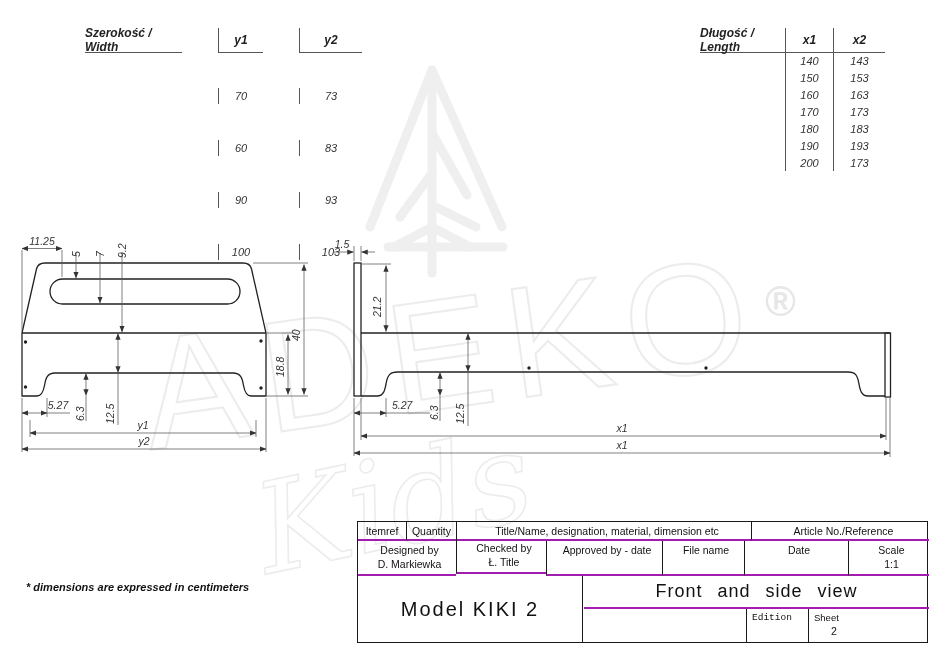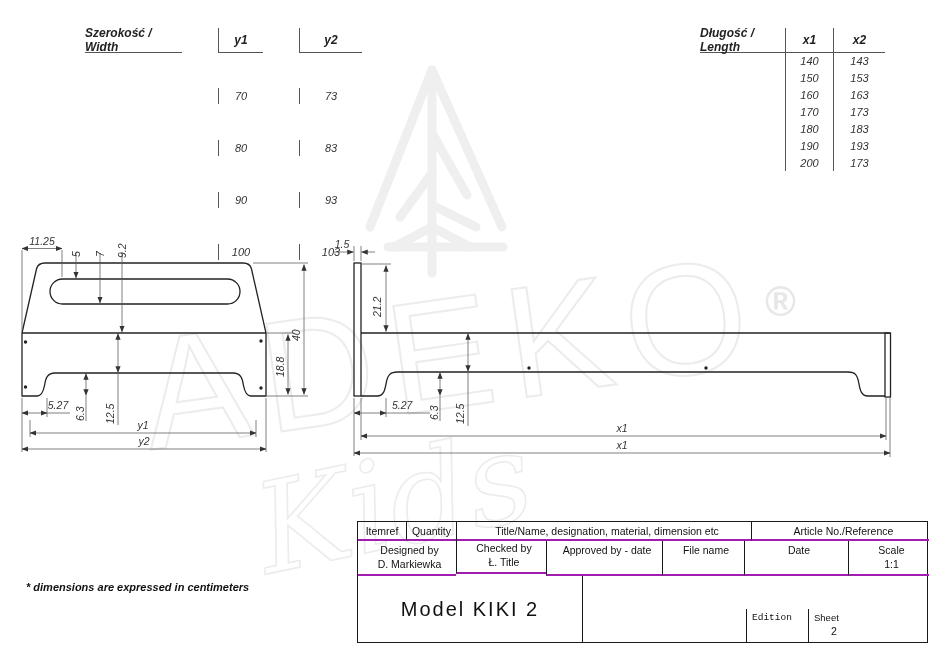--- a/index.html
+++ b/index.html
@@ -65,21 +65,21 @@
   <div class="wm" id="wm-reg">®</div>
 
   <div class="opt-table" id="width-table">
     <div class="c hd">Szerokość / Width</div>
     <div class="c hd vline">y1</div>
     <div class="c hd vline">y2</div>
     <div class="c"></div>
     <div class="c val vline">70</div>
     <div class="c val vline">73</div>
     <div class="c"></div>
-    <div class="c val vline">80</div>
+    <div class="c val vline">60</div>
     <div class="c val vline">83</div>
     <div class="c"></div>
     <div class="c val vline">90</div>
     <div class="c val vline">93</div>
     <div class="c"></div>
     <div class="c val vline">100</div>
     <div class="c val vline">103</div>
   </div>
 
   <div class="opt-table" id="length-table">
@@ -235,20 +235,21 @@
     </div>
     <div class="cell bl bb" style="left:386px;top:19px;width:104px;height:35px;">
       <div class="lab">Date</div>
     </div>
     <div class="cell bl bb" style="left:490px;top:19px;width:81px;height:35px;">
       <div class="lab">Scale</div>
       <div class="val">1:1</div>
     </div>
 
     <div class="cell ctr br" id="model-cell" style="left:0;top:54px;width:225px;height:66px;">Model KIKI 2</div>
+    <div class="cell ctr bb" id="view-title-cell" style="left:226px;top:54px;width:345px;height:33px;">Front and side view</div>
     <div class="cell" style="left:226px;top:87px;width:179px;height:33px;"></div>
     <div class="cell bl" style="left:388px;top:87px;width:45px;height:33px;font-family:Liberation Mono, monospace;">
       <div class="lab" style="font-size:9.5px;">Edition</div>
     </div>
     <div class="cell bl" style="left:450px;top:87px;width:121px;height:33px;">
       <div class="lab" style="font-size:9.5px;">Sheet</div>
       <div class="val" style="padding-left:22px;">2</div>
     </div>
   </div>
 

